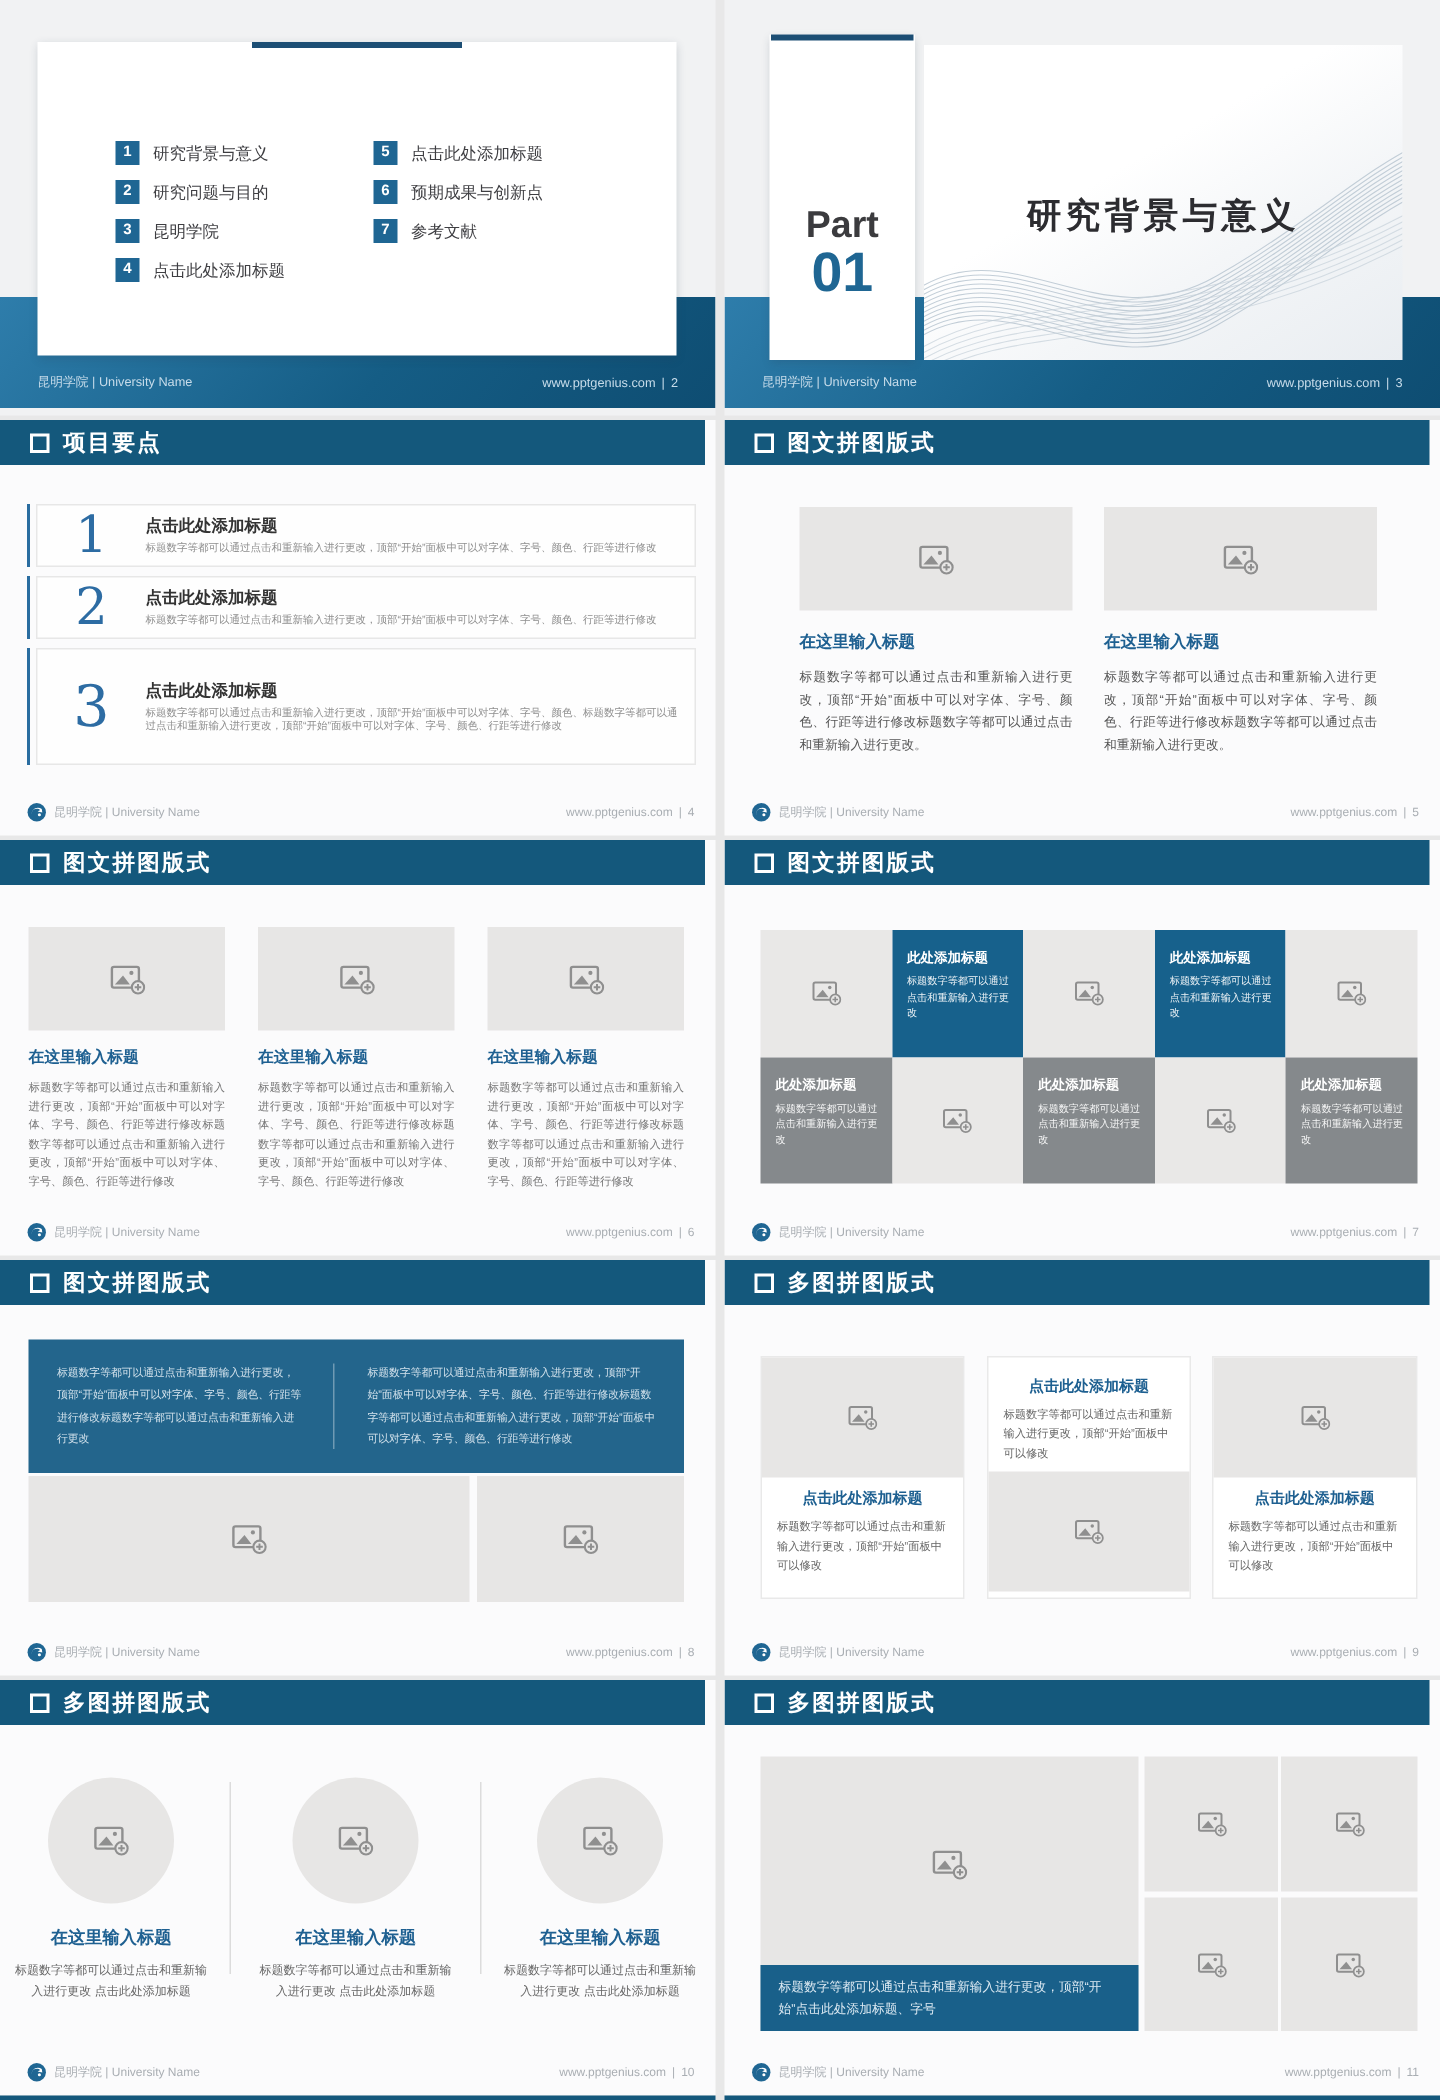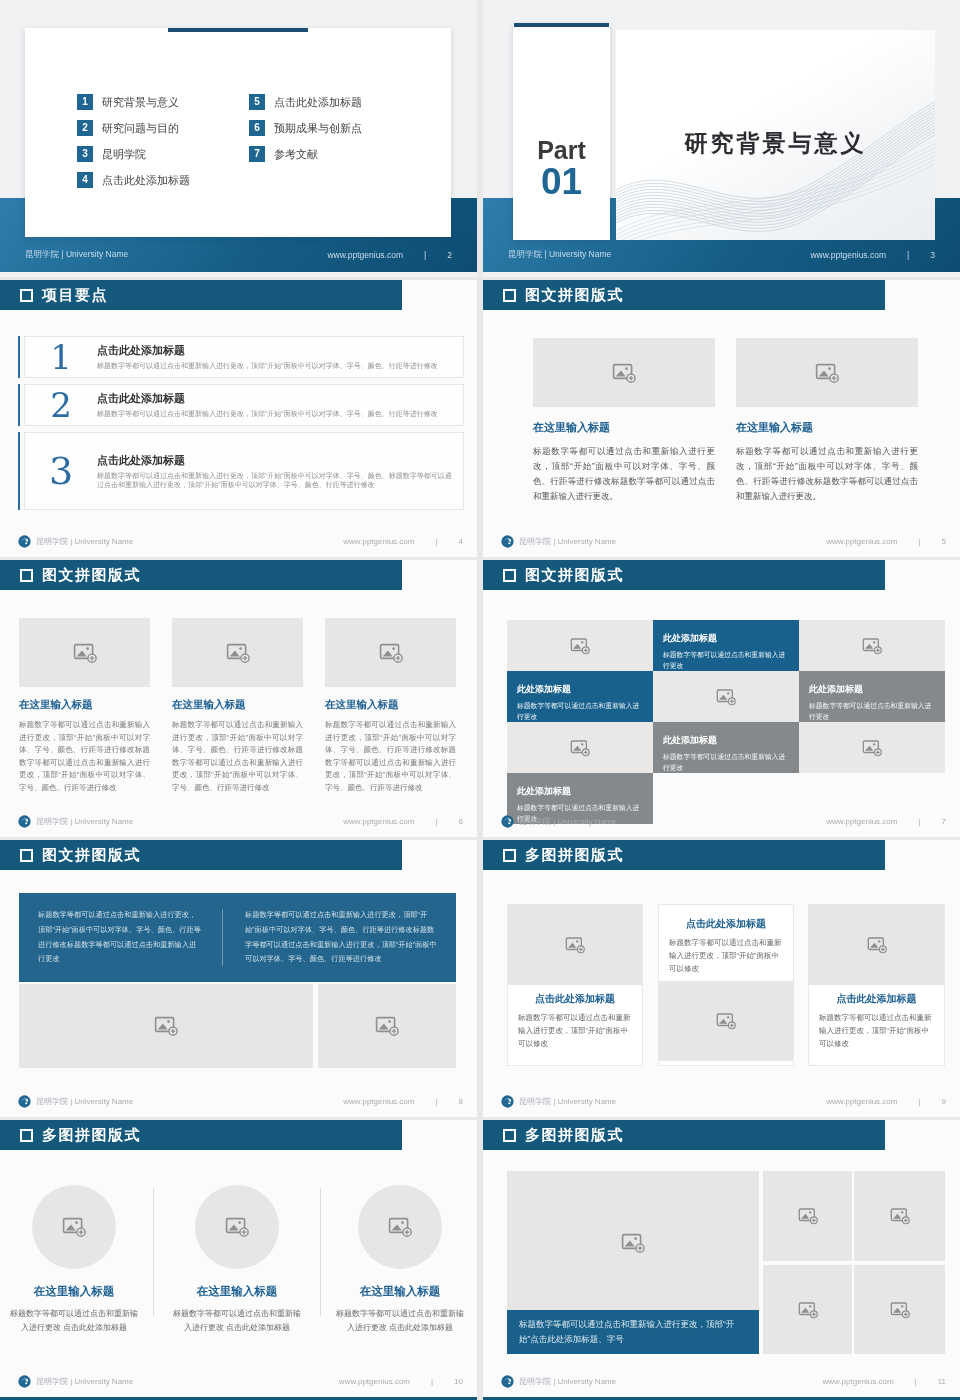--- a/index.html
+++ b/index.html
@@ -10,31 +10,31 @@
   
   .slide{position:absolute;width:477px;height:277px;background:#fbfbfc;overflow:hidden;}
   .s-r1{background:#f1f2f3;}
   #sl2{left:0;top:0}      #sl3{left:483px;top:0}
   #sl4{left:0;top:280px}  #sl5{left:483px;top:280px}
   #sl6{left:0;top:560px}  #sl7{left:483px;top:560px}
   #sl8{left:0;top:840px}  #sl9{left:483px;top:840px}
   #sl10{left:0;top:1120px}#sl11{left:483px;top:1120px}
 
   
-  .hdr{position:absolute;left:0;top:0;width:402px;height:30px;background:#14587c;
+  .hdr{position:absolute;left:0;top:0;width:470px;height:30px;background:#14587c;
        display:flex;align-items:center;}
   .hdr-ic{width:9px;height:9px;border:2px solid #fff;margin-left:20px;flex:none;}
   .hdr-t{color:#fff;font-size:15px;font-weight:bold;margin-left:9px;letter-spacing:1.5px;}
 
   
   .ftr{position:absolute;left:18px;right:14px;bottom:9px;height:14px;display:flex;
        align-items:center;font-size:8px;color:#a9aeb3;}
   .logo{width:13px;height:13px;margin-right:5px;flex:none;}
   .logo svg{width:100%;height:100%;display:block}
-  .site{margin-left:auto;display:flex;align-items:center;gap:21px;}
+  .site{margin-left:auto;display:flex;align-items:center;gap:4px;}
 
   
   .band{position:absolute;left:0;right:0;top:198px;height:74px;
         background:linear-gradient(130deg,#2e7dab 0%,#155d85 55%,#0e4d72 100%);}
   .bftr{position:absolute;left:25px;right:25px;top:249px;display:flex;
         font-size:8.5px;color:#c7dcea;}
 
   
   .card{position:absolute;background:#fff;box-shadow:0 2px 6px rgba(40,60,80,.20);}
   .cardbar{position:absolute;top:0;left:50%;transform:translateX(-50%);
@@ -86,21 +86,21 @@
   .p5-body{margin-top:9px;font-size:8.5px;color:#555;line-height:15px;text-align:justify;}
 
   
   .p6-col{position:absolute;top:58px;width:131px;}
   .p6-img{height:69px;}
   .p6-title{margin-top:11px;font-size:10.5px;font-weight:bold;color:#1e6091;}
   .p6-body{margin-top:7px;font-size:7.5px;color:#777;line-height:12.5px;text-align:justify;}
 
   
   .mosaic{position:absolute;left:24px;top:60px;width:438px;height:169px;display:grid;
-          grid-template-columns:repeat(3,1fr);grid-template-rows:1fr 1fr;}
+          grid-template-columns:repeat(5,1fr);grid-template-rows:1fr 1fr;}
   .m-light{background:#e9e8e7;display:flex;align-items:center;justify-content:center;}
   .m-blue{background:#17618c;}
   .m-dark{background:#85898c;}
   .m-txt{padding:12px 9px 0 10px;box-sizing:border-box;}
   .m-title{font-size:9px;font-weight:bold;color:#fff;margin-bottom:5px;}
   .m-body{font-size:6.8px;color:rgba(255,255,255,.92);line-height:10.5px;}
 
   
   .p8-banner{position:absolute;left:19px;top:53px;width:437px;height:89px;background:#23658c;}
   .p8-t{position:absolute;top:15px;font-size:7.2px;color:#d3e2ec;line-height:14.8px;}

